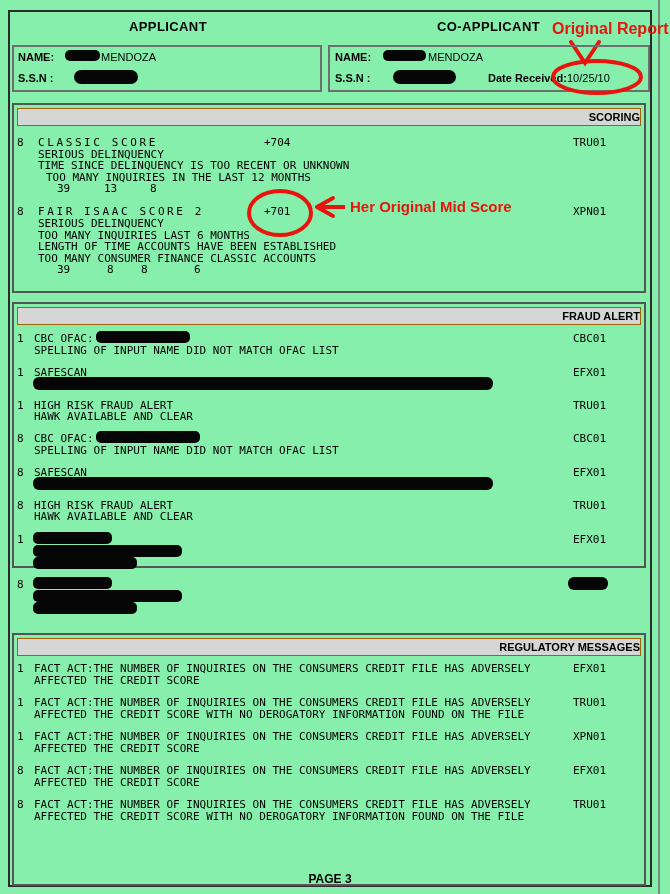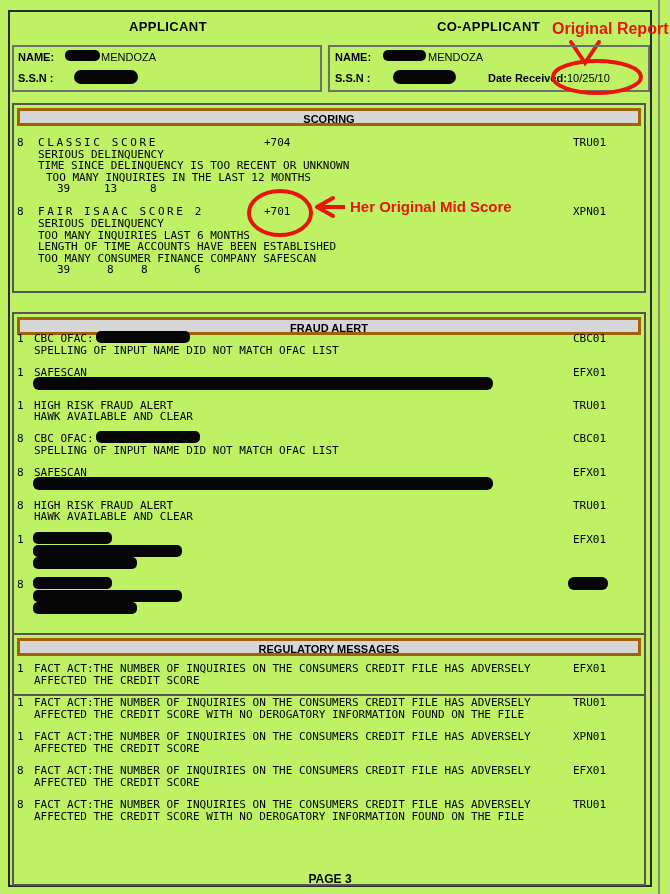--- a/index.html
+++ b/index.html
@@ -1,26 +1,26 @@
 <!DOCTYPE html>
 <html><head>
 <meta charset="utf-8">
 <style>
   html,body { margin:0; padding:0; background:#ffffff; }
   #page {
-    position:relative; width:670px; height:894px; background:#bef264;
+    position:relative; width:670px; height:894px; background:#86efac;
     font-family:"Liberation Sans", sans-serif; overflow:hidden;
   }
   .pageborder { position:absolute; left:8px; top:10px; width:644px; height:877px;
     border:2px solid #2b2b2b; box-sizing:border-box; }
   .scanline { position:absolute; left:658px; top:0; width:2px; height:894px; background:#6f6f6f; opacity:.75; }
   .secbox { position:absolute; border:2px solid #555; box-sizing:border-box; background:transparent; }
   .secbar { position:absolute; left:3px; right:3px; top:3px; height:18px;
-    background:#d6d6d6; border:3px solid #a16207; box-sizing:border-box;
-    text-align:center; font:bold 11px "Liberation Sans", sans-serif; line-height:16px; color:#000; }
+    background:#d6d6d6; border:1px solid #a16207; box-sizing:border-box;
+    text-align:right; font:bold 11px "Liberation Sans", sans-serif; line-height:16px; color:#000; }
   .h1 { position:absolute; font:bold 13px "Liberation Sans", sans-serif; color:#000; letter-spacing:.4px; }
   .lbl { position:absolute; font:bold 11px "Liberation Sans", sans-serif; color:#000; white-space:nowrap; }
   .val { position:absolute; font:11px "Liberation Sans", sans-serif; color:#000; white-space:nowrap; }
   .mono { position:absolute; font:11px "DejaVu Sans Mono", monospace; color:#000; white-space:pre; }
   .wide { letter-spacing:2.6px; }
   .redact { position:absolute; background:#060606; border-radius:5px; }
   .red { color:#e8150e; }
   .annot { position:absolute; font:bold 16px "Liberation Sans", sans-serif; white-space:nowrap; }
   .annot2 { position:absolute; font:bold 15px "Liberation Sans", sans-serif; white-space:nowrap; }
   .ibox { position:absolute; border:2px solid #6e6e6e; box-sizing:border-box; }
@@ -75,36 +75,36 @@
   <div class="mono" style="left:104px;top:182px;">13</div>
   <div class="mono" style="left:150px;top:182px;">8</div>
 
   <div class="mono" style="left:17px;top:205px;">8</div>
   <div class="mono wide" style="left:38px;top:205px;">FAIR ISAAC SCORE 2</div>
   <div class="mono" style="left:264px;top:205px;">+701</div>
   <div class="mono" style="left:573px;top:205px;">XPN01</div>
   <div class="mono" style="left:38px;top:217px;">SERIOUS DELINQUENCY</div>
   <div class="mono" style="left:38px;top:229px;">TOO MANY INQUIRIES LAST 6 MONTHS</div>
   <div class="mono" style="left:38px;top:240px;">LENGTH OF TIME ACCOUNTS HAVE BEEN ESTABLISHED</div>
-  <div class="mono" style="left:38px;top:252px;">TOO MANY CONSUMER FINANCE COMPANY SAFESCAN</div>
+  <div class="mono" style="left:38px;top:252px;">TOO MANY CONSUMER FINANCE CLASSIC ACCOUNTS</div>
   <div class="mono" style="left:57px;top:263px;">39</div>
   <div class="mono" style="left:107px;top:263px;">8</div>
   <div class="mono" style="left:141px;top:263px;">8</div>
   <div class="mono" style="left:194px;top:263px;">6</div>
 
   <svg style="left:246px;top:189px;" width="70" height="48">
     <ellipse cx="34" cy="24" rx="31" ry="22" fill="none" stroke="#e8150e" stroke-width="4"></ellipse>
   </svg>
   <svg style="left:313px;top:197px;" width="34" height="20">
     <path d="M32 10 L8 10" stroke="#e8150e" stroke-width="4" fill="none"></path>
     <path d="M4 10 L20 1 M4 10 L20 19" stroke="#e8150e" stroke-width="4" fill="none" stroke-linecap="round"></path>
   </svg>
   <div class="annot2 red" style="left:350px;top:198px;">Her Original Mid Score</div>
 
-  <div class="secbox" style="left:12px;top:312px;width:634px;height:384px;">
+  <div class="secbox" style="left:12px;top:302px;width:634px;height:266px;">
     <div class="secbar">FRAUD ALERT</div>
   </div>
 
   <div class="mono" style="left:17px;top:332px;">1</div>
   <div class="mono" style="left:34px;top:332px;">CBC OFAC:</div>
   <div class="redact" style="left:96px;top:331px;width:94px;height:12px;"></div>
   <div class="mono" style="left:573px;top:332px;">CBC01</div>
   <div class="mono" style="left:34px;top:344px;">SPELLING OF INPUT NAME DID NOT MATCH OFAC LIST</div>
 
   <div class="mono" style="left:17px;top:366px;">1</div>

